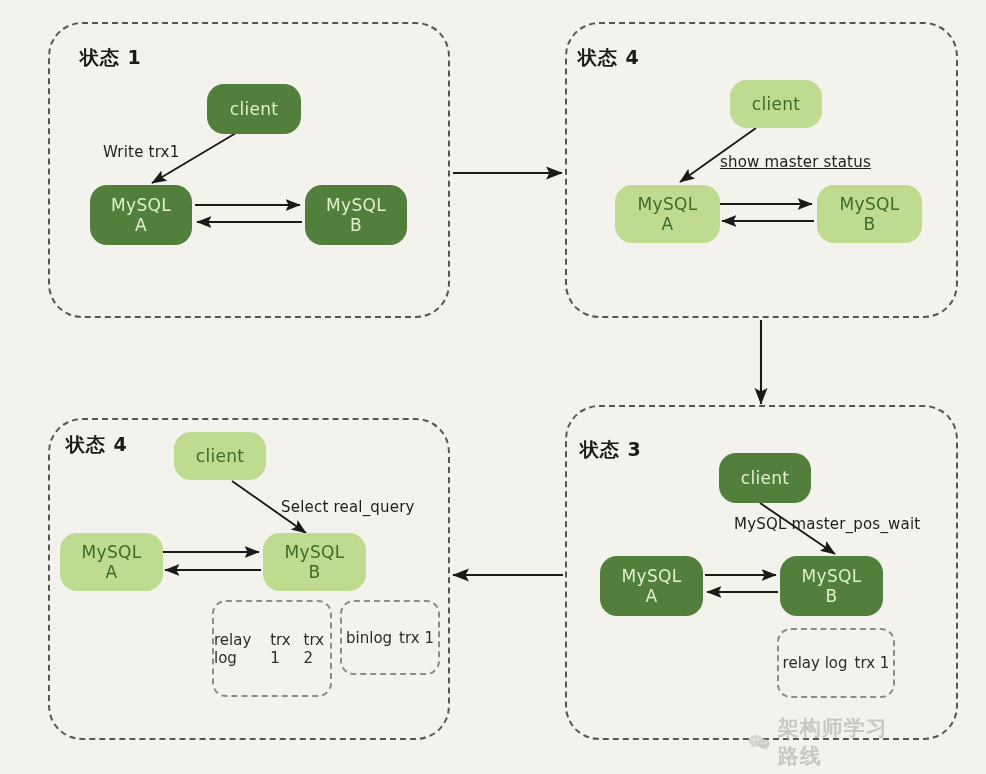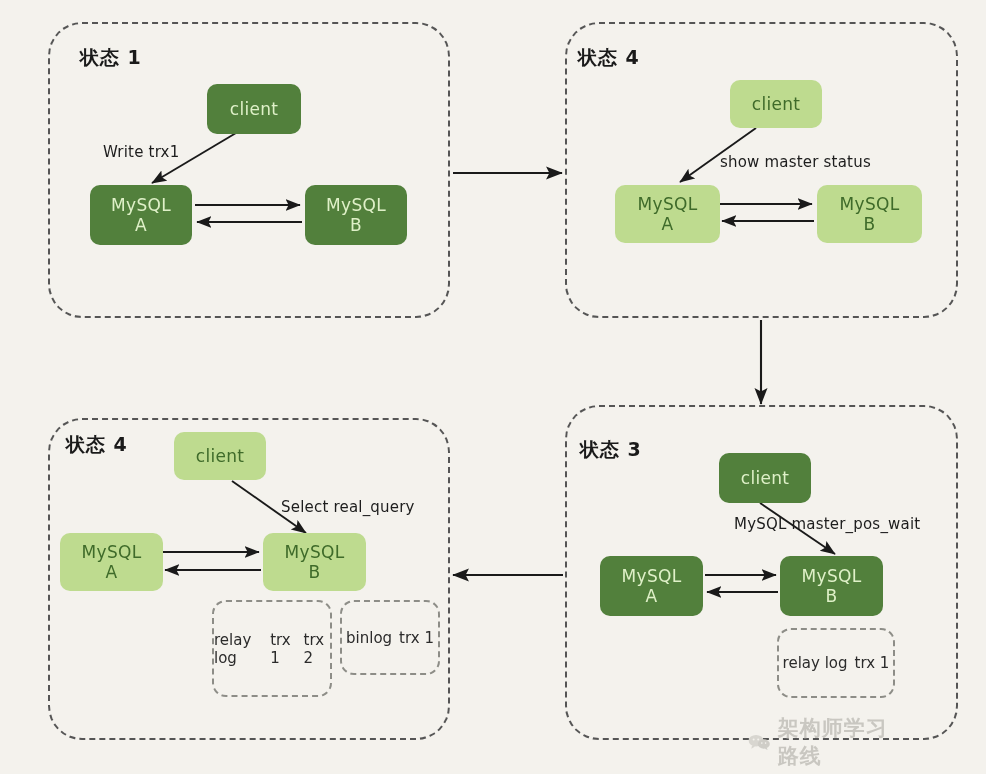--- a/index.html
+++ b/index.html
@@ -28,21 +28,21 @@
     font-weight:700;
     letter-spacing:1px;
     white-space:nowrap;
     font-family:"DejaVu Sans","Liberation Sans",sans-serif;
   }
 
   
   .node{
     position:absolute;
     box-sizing:border-box;
-    border-radius:10px;
+    border-radius:17px;
     display:flex;
     flex-direction:column;
     align-items:center;
     justify-content:center;
     line-height:1.18;
     font-family:"DejaVu Sans","Liberation Sans",sans-serif;
     font-size:17px;
     letter-spacing:.3px;
     text-align:center;
   }
@@ -156,21 +156,21 @@
   <div class="node light" style="left:615px;top:185px;width:105px;height:58px;">
     <span>MySQL</span>
     <span class="l2">A</span>
   </div>
 
   <div class="node light" style="left:817px;top:185px;width:105px;height:58px;">
     <span>MySQL</span>
     <span class="l2">B</span>
   </div>
 
-  <div class="edge-label" style="left:720px;top:153px;">show master status</div>
+  <div class="edge-label" style="left:720px;top:153px;text-decoration:underline;">show master status</div>
 
   <div class="panel" style="left:565px;top:405px;width:393px;height:335px;"></div>
   <div class="panel-title" style="left:580px;top:428px;margin-top:9px;">状态 3</div>
 
   <div class="node dark" style="left:719px;top:453px;width:92px;height:50px;">
     <span>client</span>
   </div>
 
   <div class="node dark" style="left:600px;top:556px;width:103px;height:60px;">
     <span>MySQL</span>

